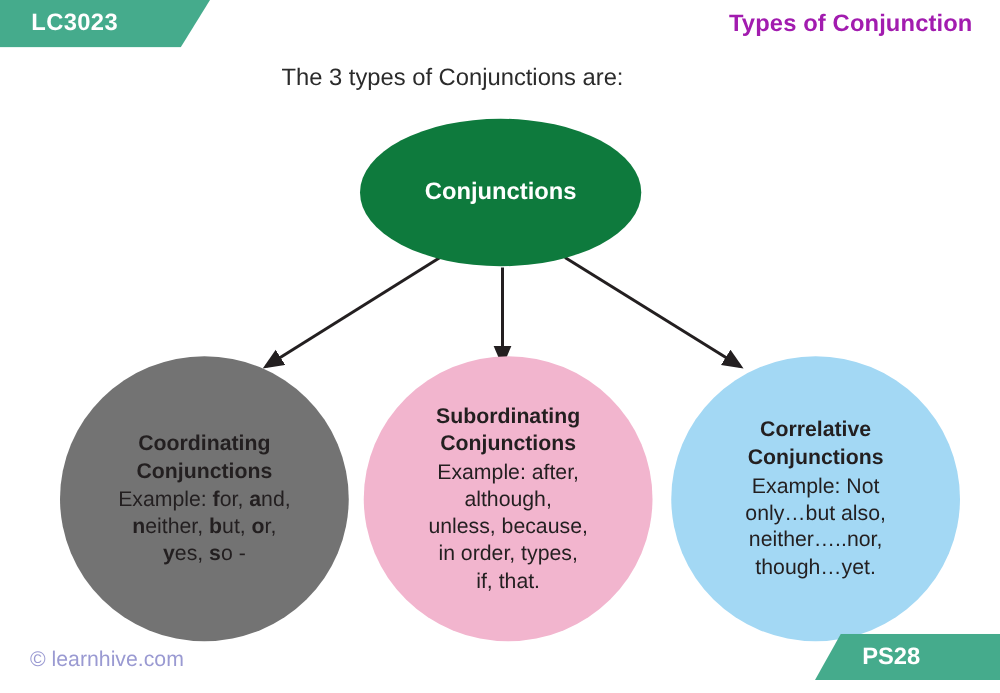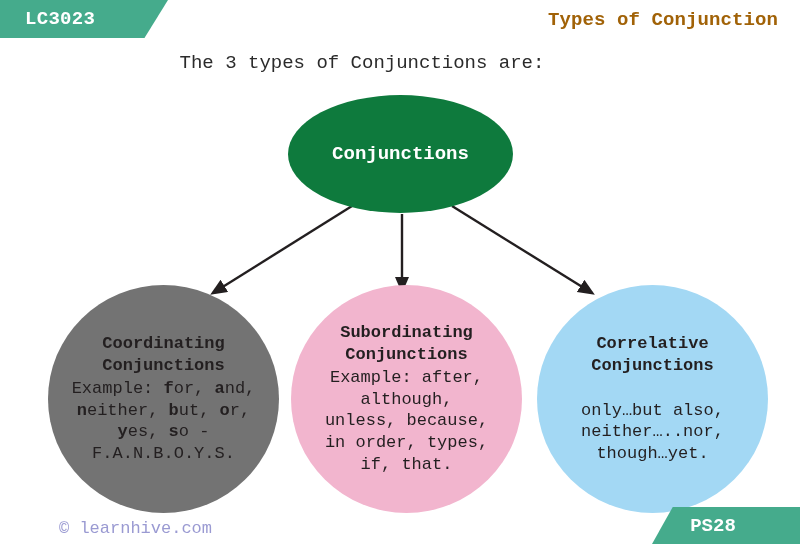--- a/index.html
+++ b/index.html
@@ -11,21 +11,20 @@
     height: 554px;
     background: #ffffff;
     font-family: "Liberation Sans", sans-serif;
     overflow: hidden;
   }
   .slide {
     position: relative;
     width: 800px;
     height: 554px;
     background: #ffffff;
-    font-family: Liberation Mono, monospace;
   }
 
   
   .code-banner {
     position: absolute;
     left: 0;
     top: 0;
     width: 168px;
     height: 38px;
     background: #45ab8c;
@@ -37,21 +36,21 @@
     color: #ffffff;
     font-size: 19px;
     font-weight: bold;
     letter-spacing: 0.3px;
     padding-left: 25px;
   }
   .slide-title {
     position: absolute;
     right: 22px;
     top: 9px;
-    color: #a16207;
+    color: #a21caf;
     font-size: 19px;
     font-weight: bold;
     letter-spacing: 0.1px;
   }
 
   
   .intro-text {
     position: absolute;
     left: 0;
     top: 52px;
@@ -139,21 +138,20 @@
   }
   .leaf-body b { font-weight: bold; }
 
   
   .footer-credit {
     position: absolute;
     left: 24px;
     bottom: 16px;
     color: #9a9ad2;
     font-size: 17px;
-    margin-left: 35px;
   }
   .page-banner {
     position: absolute;
     right: 0;
     bottom: 10px;
     width: 148px;
     height: 37px;
     background: #45ab8c;
     clip-path: polygon(14% 0, 100% 0, 100% 100%, 0 100%);
     display: flex;
@@ -194,37 +192,37 @@
 
     <div class="node root-node">
       <span class="root-label">Conjunctions</span>
     </div>
 
     <div class="node leaf-node leaf-yellow">
       <div class="leaf-title">
         <span>Coordinating</span><br>
         <span>Conjunctions</span>
       </div>
-      <div class="leaf-body"><span>Example: </span><b>f</b><span>or, </span><b>a</b><span>nd,</span><br><b>n</b><span>either, </span><b>b</b><span>ut, </span><b>o</b><span>r,</span><br><b>y</b><span>es, </span><b>s</b><span>o -</span><br><span>F.A.N.B.O.Y.S.</span></div>
+      <div class="leaf-body"><span>Example: </span><b>f</b><span>or, </span><b>a</b><span>nd,</span><br><b>n</b><span>either, </span><b>b</b><span>ut, </span><b>o</b><span>r,</span><br><b>y</b><span>es, </span><b>s</b><span>o -</span><br></div>
     </div>
 
     <div class="node leaf-node leaf-pink">
       <div class="leaf-title">
         <span>Subordinating</span><br>
         <span>Conjunctions</span>
       </div>
       <div class="leaf-body"><span>Example: after,</span><br><span>although,</span><br><span>unless, because,</span><br><span>in order, types,</span><br><span>if, that.</span></div>
     </div>
 
     <div class="node leaf-node leaf-blue">
       <div class="leaf-title">
         <span>Correlative</span><br>
         <span>Conjunctions</span>
       </div>
-      <div class="leaf-body"><br><span>only…but also,</span><br><span>neither…..nor,</span><br><span>though…yet.</span></div>
+      <div class="leaf-body"><span>Example: Not</span><br><span>only…but also,</span><br><span>neither…..nor,</span><br><span>though…yet.</span></div>
     </div>
 
   </div>
 
   <div class="footer-credit">© learnhive.com</div>
   <div class="page-banner">
     <span class="page-banner-label">PS28</span>
   </div>
 
 </div>

